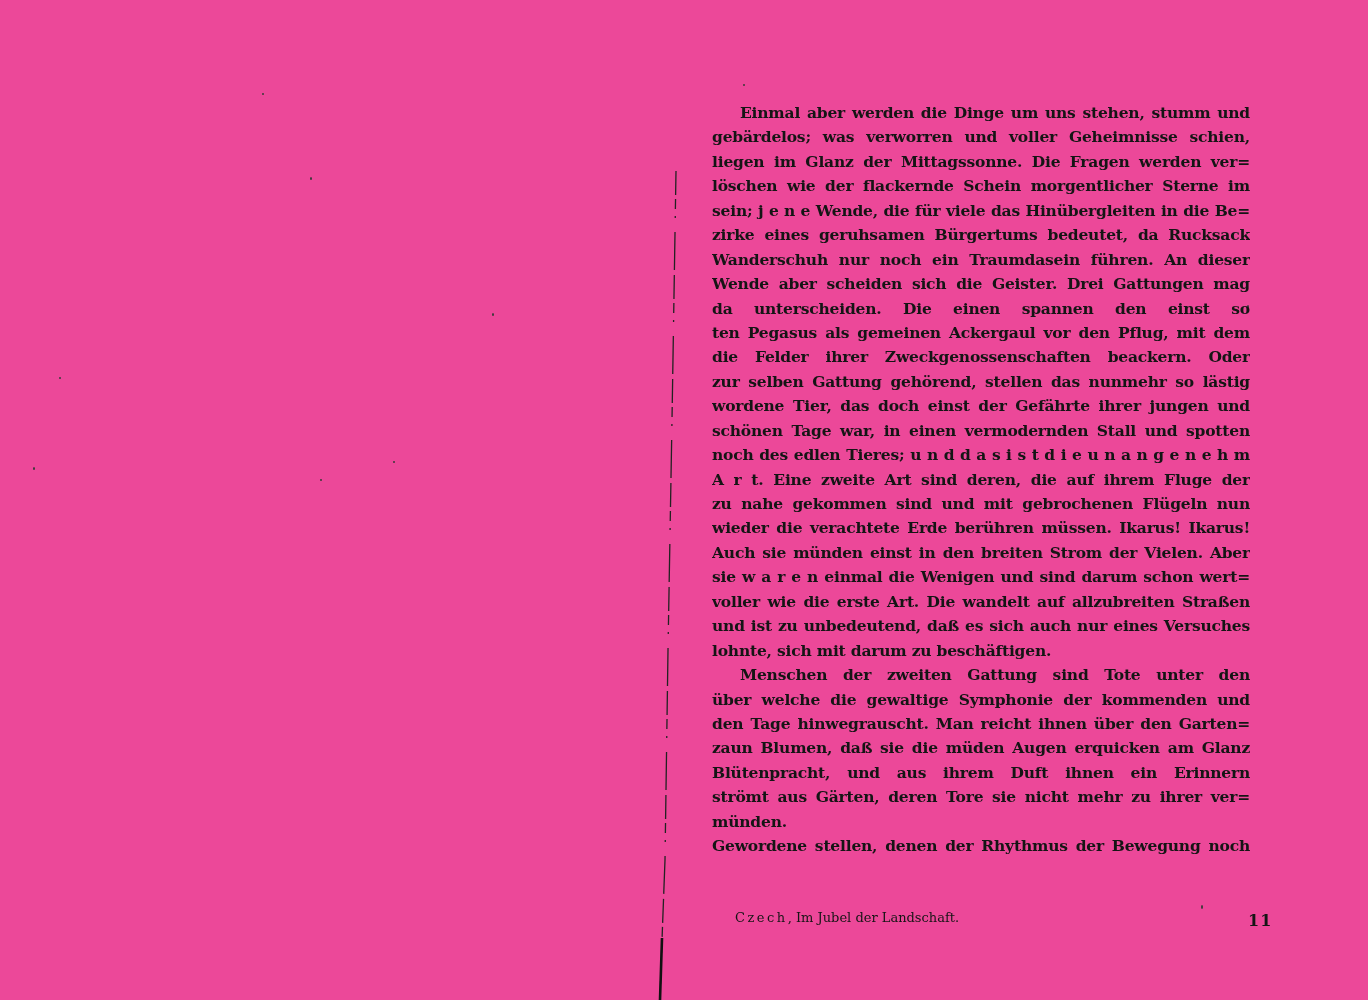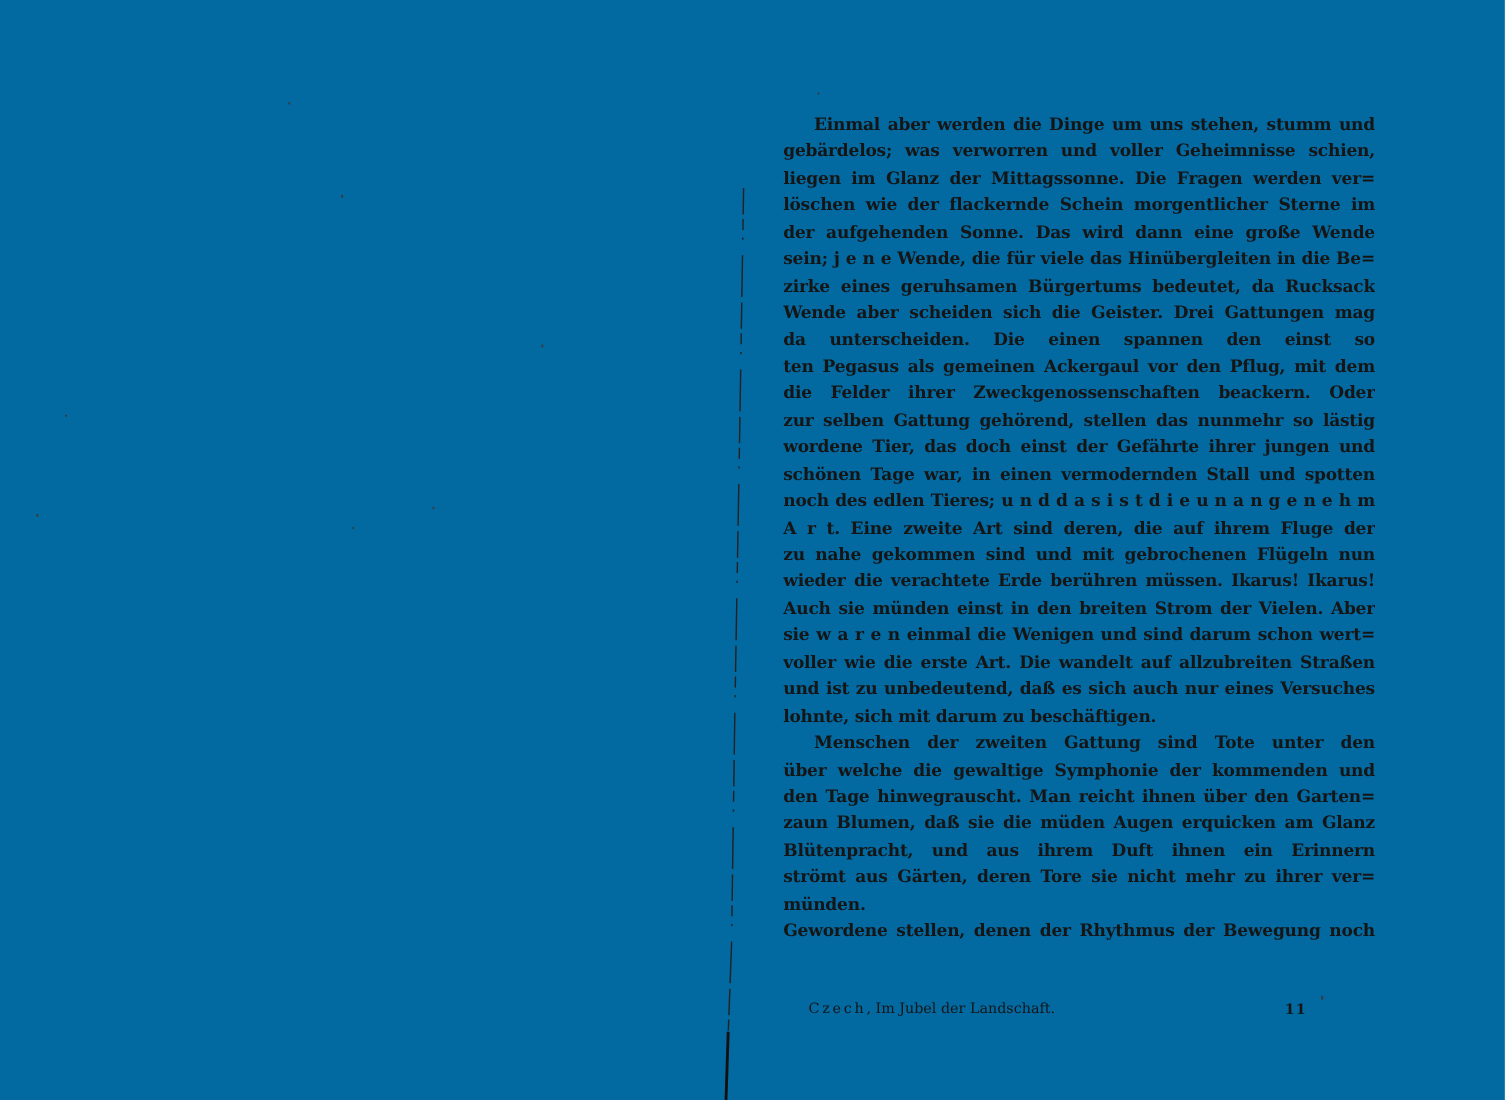--- a/index.html
+++ b/index.html
@@ -1,20 +1,20 @@
 <!DOCTYPE html>
 <html><head>
 <meta charset="utf-8">
 <style>
   html, body { margin: 0; padding: 0; }
   .scan {
     position: relative;
     width: 1368px;
     height: 1000px;
-    background: #0369a1;
+    background: #ec4899;
     overflow: hidden;
     font-family: "DejaVu Serif", serif;
     color: #151515;
   }
   
   .text-block {
     position: absolute;
     left: 712px;
     top: 101px;
     width: 538px;
@@ -36,23 +36,23 @@
     position: absolute;
     left: 735px;
     top: 910px;
     font-size: 13px;
     font-weight: 400;
     white-space: nowrap;
   }
   .footer-signature .author { letter-spacing: 2.5px; }
   .page-number {
     position: absolute;
-    left: 1168px;
+    left: 1248px;
     top: 911px;
-    font-size: 13px;
+    font-size: 16px;
     font-weight: 700;
     letter-spacing: 1px;
   }
   
   .gutter-svg { position: absolute; left: 0; top: 0; }
   
   .speck {
     position: absolute;
     background: #3a3a3a;
     border-radius: 50%;
@@ -82,26 +82,26 @@
   <div class="text-block">
 
       <div class="line indent">Einmal aber werden die Dinge um uns stehen, stumm und</div>
 
       <div class="line">gebärdelos; was verworren und voller Geheimnisse schien, wird</div>
 
       <div class="line">liegen im Glanz der Mittagssonne. Die Fragen werden ver=</div>
 
       <div class="line">löschen wie der flackernde Schein morgentlicher Sterne im Glanz</div>
 
-      <div class="line">der aufgehenden Sonne. Das wird dann eine große Wende</div>
 
       <div class="line">sein; j e n e Wende, die für viele das Hinübergleiten in die Be=</div>
 
       <div class="line">zirke eines geruhsamen Bürgertums bedeutet, da Rucksack und</div>
 
+      <div class="line">Wanderschuh nur noch ein Traumdasein führen. An dieser</div>
 
       <div class="line">Wende aber scheiden sich die Geister. Drei Gattungen mag man</div>
 
       <div class="line">da unterscheiden. Die einen spannen den einst so leichtbeschwing=</div>
 
       <div class="line">ten Pegasus als gemeinen Ackergaul vor den Pflug, mit dem sie</div>
 
       <div class="line">die Felder ihrer Zweckgenossenschaften beackern. Oder andere,</div>
 
       <div class="line">zur selben Gattung gehörend, stellen das nunmehr so lästig ge=</div>

